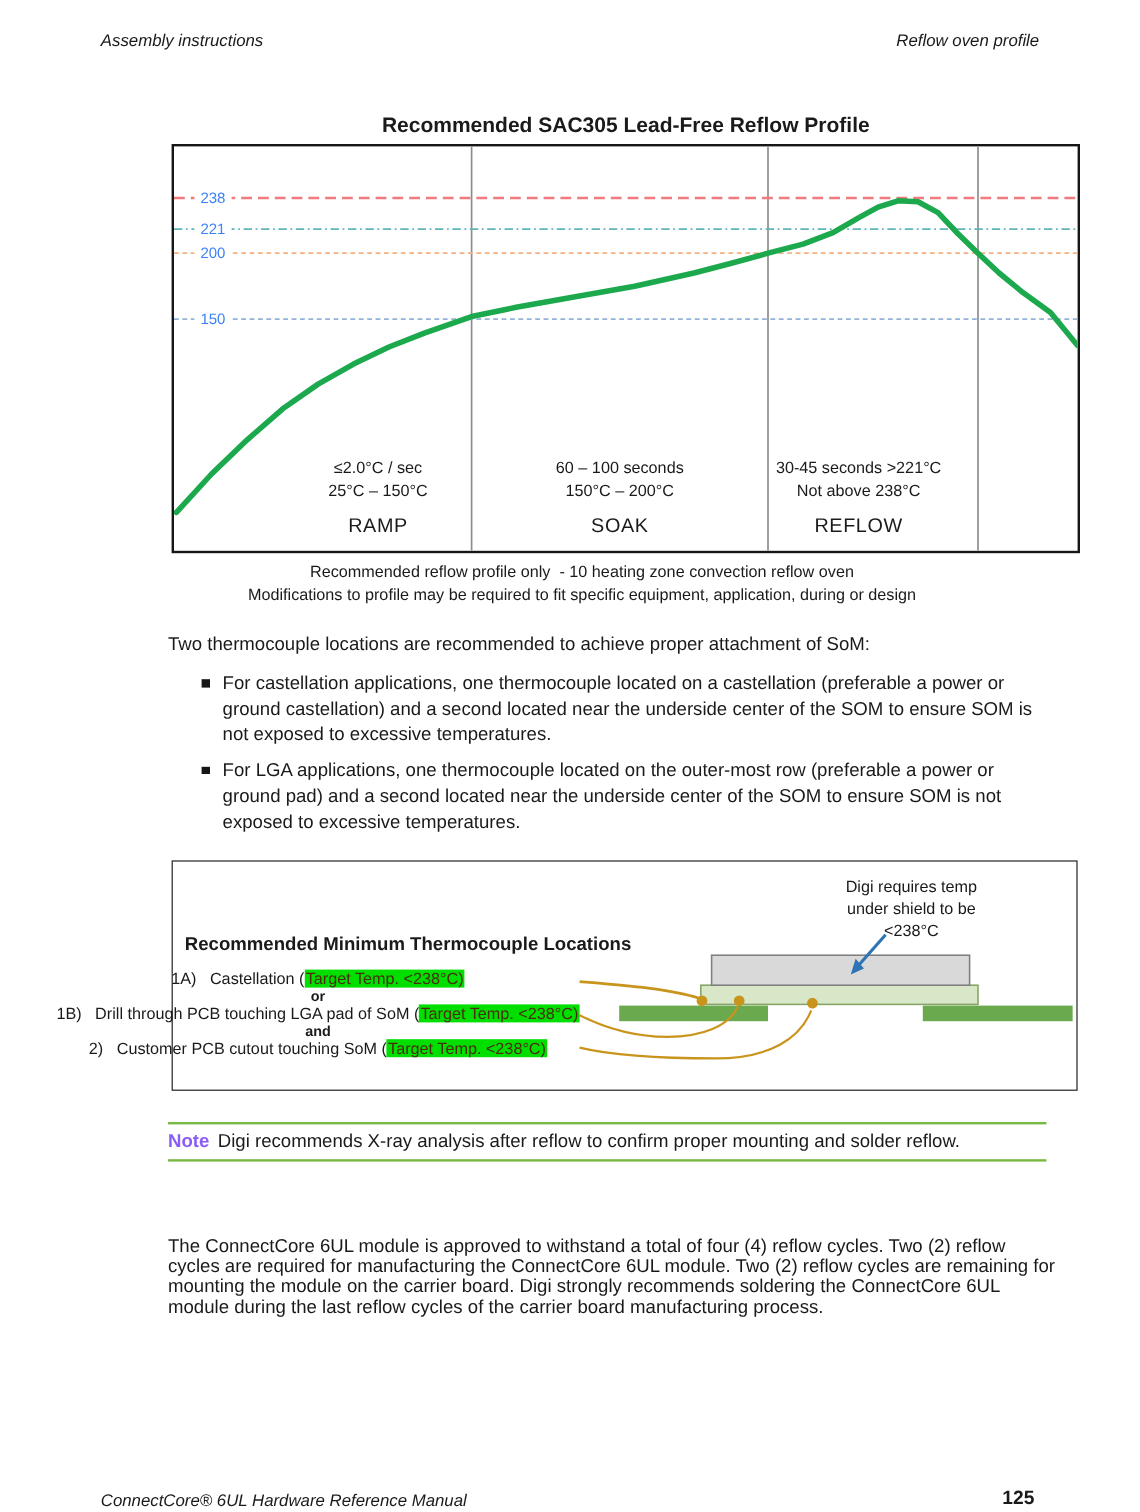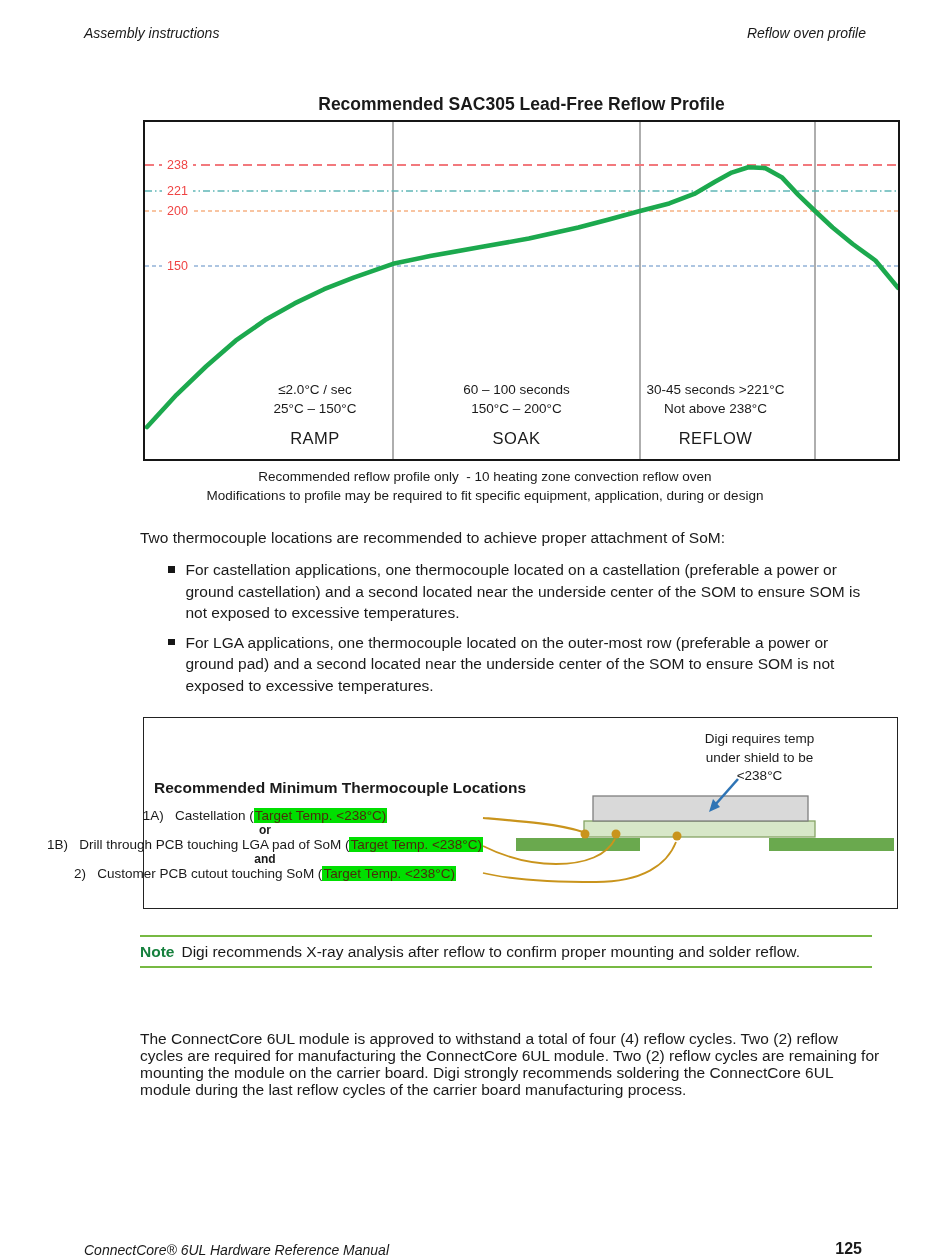--- a/index.html
+++ b/index.html
@@ -13,21 +13,21 @@
   .ftr-left{position:absolute;left:84px;top:1242px;font-style:italic;font-size:14px;}
   .ftr-page{position:absolute;right:88px;top:1240px;font-weight:bold;font-size:16px;}
 
   
   .chart-title{position:absolute;left:143px;top:94px;width:757px;text-align:center;
                font-size:17.5px;font-weight:600;}
   .chart-box{position:absolute;left:143px;top:120px;width:753px;height:337px;
              border:2px solid #161616;background:#fff;}
   .chart-box svg{position:absolute;left:0;top:0;}
   .ref-label{position:absolute;left:17px;font-size:12.5px;background:#fff;padding:0 5px;
-             line-height:16px;color:#ef4444;}
+             line-height:16px;color:#3b82f6;}
   .zone{position:absolute;top:258px;text-align:center;}
   .zone-l1,.zone-l2{font-size:13.5px;line-height:19px;}
   .zone-name{font-size:16.5px;margin-top:11px;letter-spacing:.5px;}
   .chart-cap{position:absolute;left:105px;width:760px;text-align:center;font-size:13.5px;white-space:pre;}
   .cap1{top:469px;} .cap2{top:488px;}
 
   
   .intro{position:absolute;left:140px;top:527px;width:740px;font-size:15.5px;line-height:21px;}
   .bullets{position:absolute;left:168px;top:559px;width:712px;}
   .bullet{display:flex;gap:11px;font-size:15.5px;line-height:21.5px;}
@@ -136,21 +136,21 @@
       </div>
     <div class="fig-callout" id="fig-callout">
         <div>Digi requires temp</div>
         <div>under shield to be</div>
         <div>&lt;238°C</div>
       </div>
   </div>
 
   <div class="note-rule rule1" id="note-rule1" style="background: rgb(119, 185, 67);"></div>
   <div class="note-line">
-    <span class="note-label" id="note-label" style="color: #15803d;">Note</span><span>Digi recommends X-ray analysis after reflow to confirm proper mounting and solder reflow.</span>
+    <span class="note-label" id="note-label" style="color: #8b5cf6;">Note</span><span>Digi recommends X-ray analysis after reflow to confirm proper mounting and solder reflow.</span>
   </div>
   <div class="note-rule rule2" id="note-rule2" style="background: rgb(119, 185, 67);"></div>
 
   <div class="para">The ConnectCore 6UL module is approved to withstand a total of four (4) reflow cycles. Two (2) reflow cycles are required for manufacturing the ConnectCore 6UL module. Two (2) reflow cycles are remaining for mounting the module on the carrier board. Digi strongly recommends soldering the ConnectCore 6UL module during the last reflow cycles of the carrier board manufacturing process.</div>
 
   <div class="ftr-left">ConnectCore® 6UL Hardware Reference Manual</div>
   <div class="ftr-page">125</div>
 </div>
 
 </body></html>

